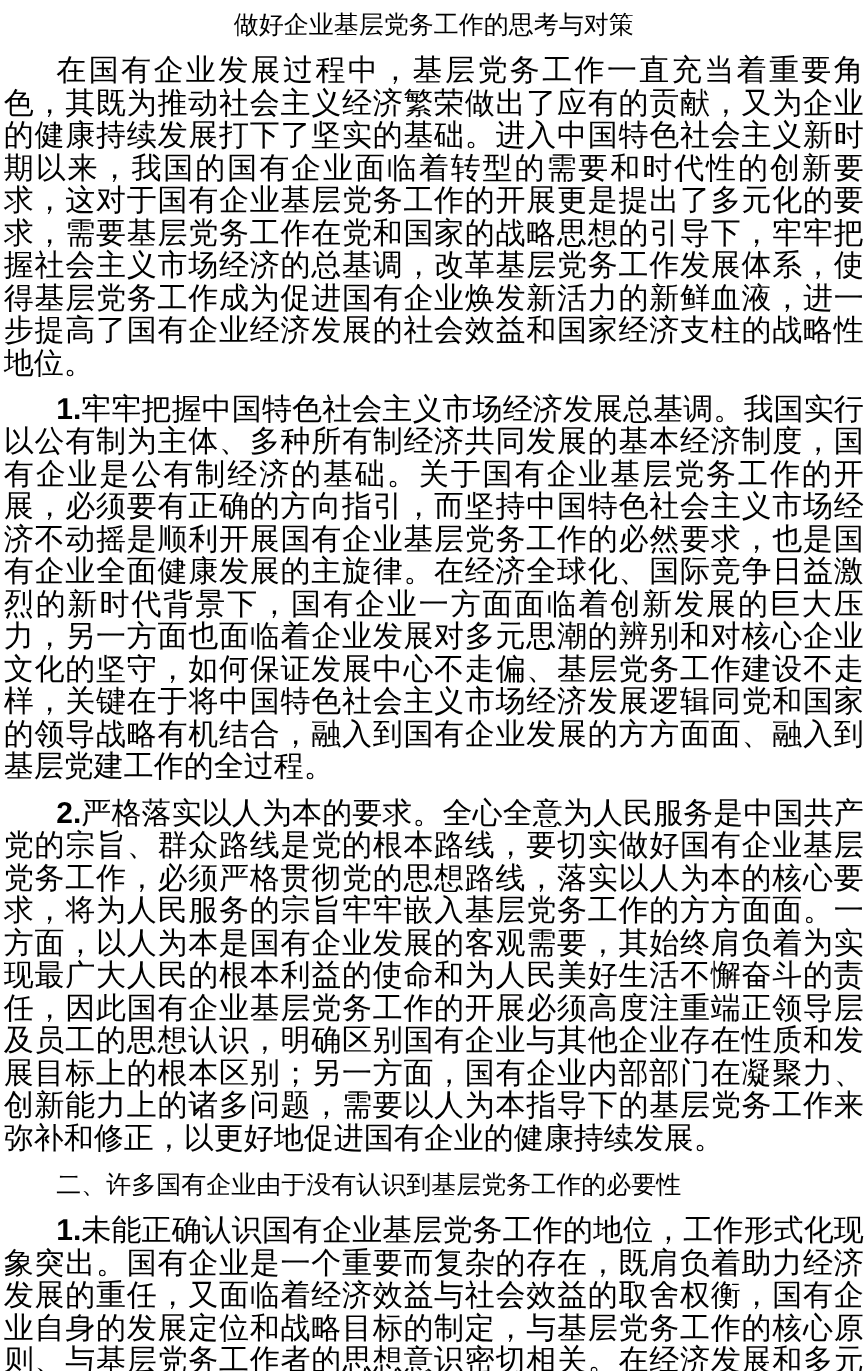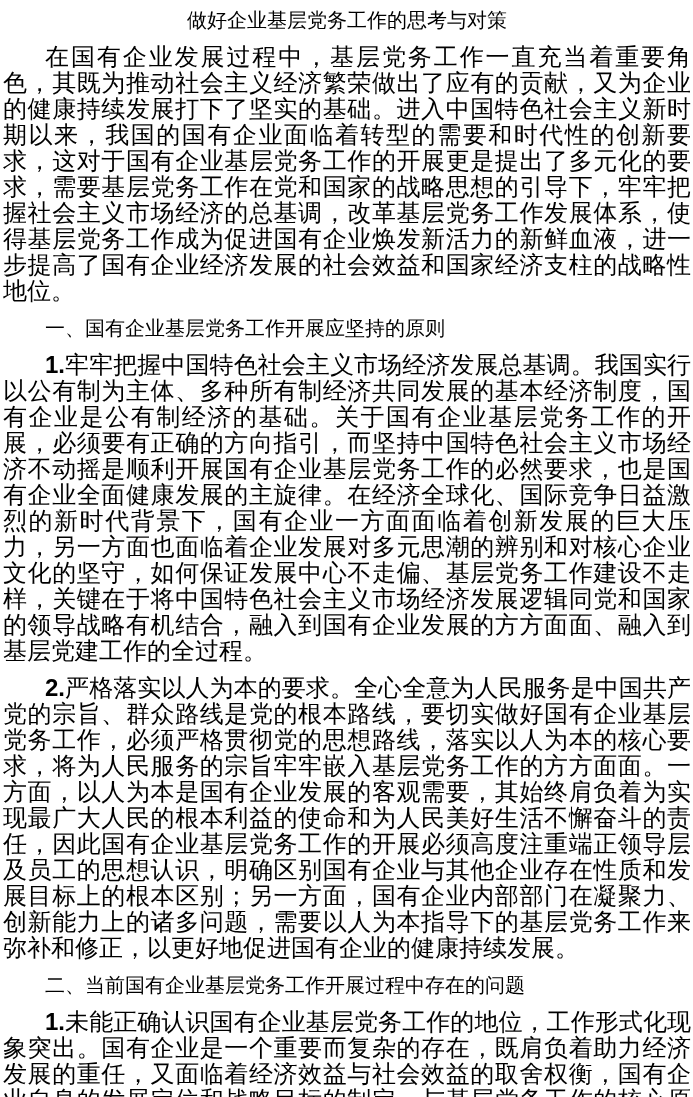--- a/index.html
+++ b/index.html
@@ -39,23 +39,22 @@
 </style>
 </head>
 <body>
 
 <div class="page">
 
   <h1 class="doc-title">做好企业基层党务工作的思考与对策</h1>
 
   <p class="para">在国有企业发展过程中，基层党务工作一直充当着重要角色，其既为推动社会主义经济繁荣做出了应有的贡献，又为企业的健康持续发展打下了坚实的基础。进入中国特色社会主义新时期以来，我国的国有企业面临着转型的需要和时代性的创新要求，这对于国有企业基层党务工作的开展更是提出了多元化的要求，需要基层党务工作在党和国家的战略思想的引导下，牢牢把握社会主义市场经济的总基调，改革基层党务工作发展体系，使得基层党务工作成为促进国有企业焕发新活力的新鲜血液，进一步提高了国有企业经济发展的社会效益和国家经济支柱的战略性地位。</p>
 
-  <h2 class="para">一、国有企业基层党务工作开展应坚持的原则</h2>
 
   <p class="para"><b class="point-number">1.</b><span>牢牢把握中国特色社会主义市场经济发展总基调。我国实行以公有制为主体、多种所有制经济共同发展的基本经济制度，国有企业是公有制经济的基础。关于国有企业基层党务工作的开展，必须要有正确的方向指引，而坚持中国特色社会主义市场经济不动摇是顺利开展国有企业基层党务工作的必然要求，也是国有企业全面健康发展的主旋律。在经济全球化、国际竞争日益激烈的新时代背景下，国有企业一方面面临着创新发展的巨大压力，另一方面也面临着企业发展对多元思潮的辨别和对核心企业文化的坚守，如何保证发展中心不走偏、基层党务工作建设不走样，关键在于将中国特色社会主义市场经济发展逻辑同党和国家的领导战略有机结合，融入到国有企业发展的方方面面、融入到基层党建工作的全过程。</span></p>
 
   <p class="para"><b class="point-number">2.</b><span>严格落实以人为本的要求。全心全意为人民服务是中国共产党的宗旨、群众路线是党的根本路线，要切实做好国有企业基层党务工作，必须严格贯彻党的思想路线，落实以人为本的核心要求，将为人民服务的宗旨牢牢嵌入基层党务工作的方方面面。一方面，以人为本是国有企业发展的客观需要，其始终肩负着为实现最广大人民的根本利益的使命和为人民美好生活不懈奋斗的责任，因此国有企业基层党务工作的开展必须高度注重端正领导层及员工的思想认识，明确区别国有企业与其他企业存在性质和发展目标上的根本区别；另一方面，国有企业内部部门在凝聚力、创新能力上的诸多问题，需要以人为本指导下的基层党务工作来弥补和修正，以更好地促进国有企业的健康持续发展。</span></p>
 
-  <h2 class="para">二、当前国有企业基层党务工作开展过程中存在的问题</h2>
+  <h2 class="para">二、许多国有企业由于没有认识到基层党务工作的必要性</h2>
 
   <p class="para"><b class="point-number">1.</b><span>未能正确认识国有企业基层党务工作的地位，工作形式化现象突出。国有企业是一个重要而复杂的存在，既肩负着助力经济发展的重任，又面临着经济效益与社会效益的取舍权衡，国有企业自身的发展定位和战略目标的制定，与基层党务工作的核心原则、与基层党务工作者的思想意识密切相关。在经济发展和多元思潮的冲击下，相当一部分国有企业工作者出现了思想认识错位、道德滑坡等问题，但是基层党务工作的开展并未对以上问题产生良好的修正策略，不承认基层党务工作对端正党员思想认识的“义务”，工作开展存在普遍的形式主义倾向，严重影响了基层党建的工作质量和基层党组织的号召力。例如，许多国有企业由于没有认识到基层党务工作的必要性，但是又有上级领导或部门的“政治任务”，在企业内部经济效益最大化的追求下，过分弱化党务工作的</span></p>
 
 </div>
 
 </body></html>

